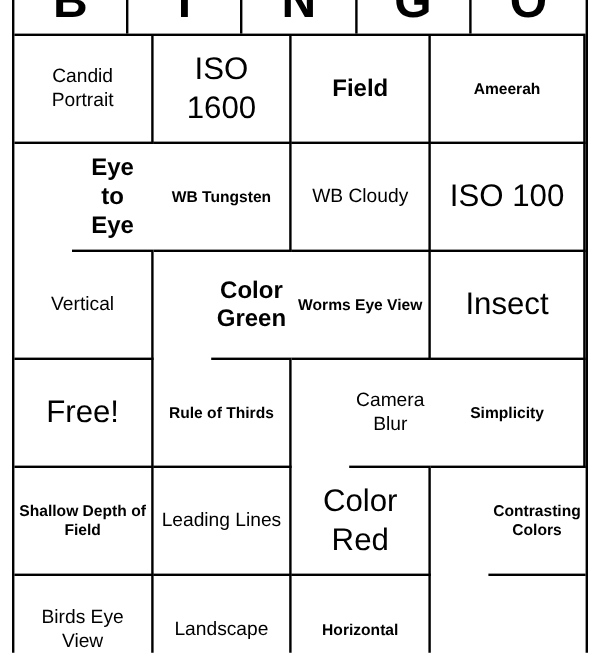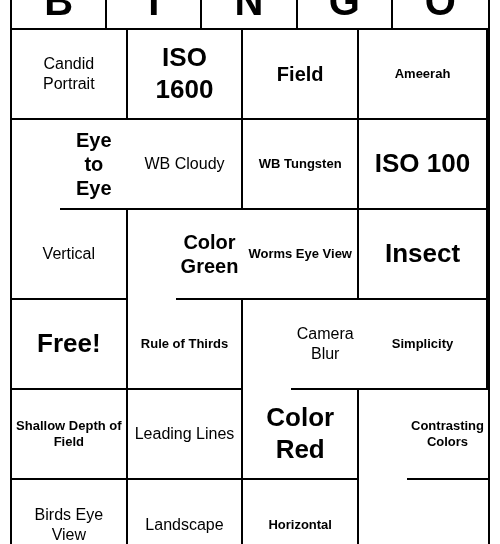--- a/index.html
+++ b/index.html
@@ -66,21 +66,21 @@
     .bingo-cell:nth-child(n+21) {
       border-bottom: none;
     }
 
     .bingo-cell span {
       line-height: 1.2;
     }
 
     .text-xl {
       font-size: 26px;
-      font-weight: bold;
+      font-weight: normal;
     }
 
     .text-lg {
       font-size: 20px;
       font-weight: bold;
     }
 
     .text-md {
       font-size: 16px;
     }
@@ -111,24 +111,24 @@
       <div class="bingo-cell">
         <span class="text-lg">Field</span>
       </div>
       <div class="bingo-cell">
         <span class="text-sm">Ameerah</span>
       </div>
       <div class="bingo-cell">
         <span class="text-lg">Eye to Eye</span>
       </div>
       <div class="bingo-cell">
-        <span class="text-md">WB Cloudy</span>
+        <span class="text-sm">WB Tungsten</span>
       </div>
       <div class="bingo-cell">
-        <span class="text-sm">WB Tungsten</span>
+        <span class="text-md">WB Cloudy</span>
       </div>
       <div class="bingo-cell">
         <span class="text-xl">ISO 100</span>
       </div>
       <div class="bingo-cell">
         <span class="text-md">Vertical</span>
       </div>
       <div class="bingo-cell">
         <span class="text-lg">Color Green</span>
       </div>

